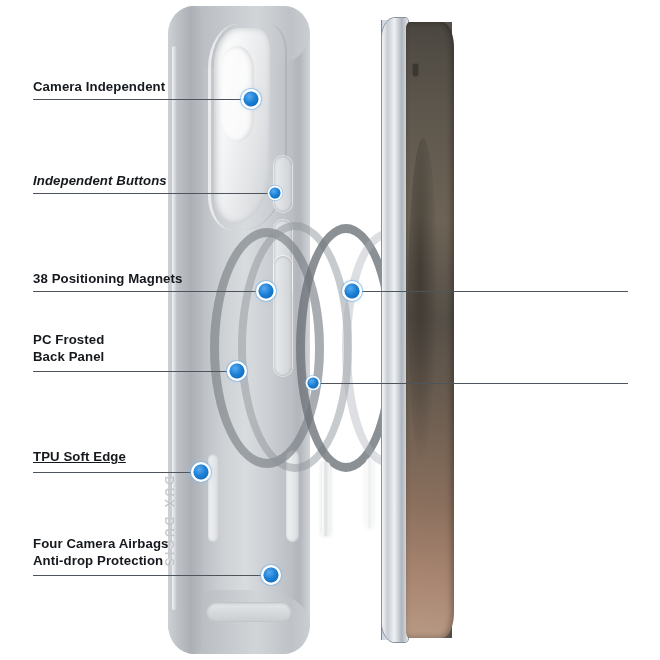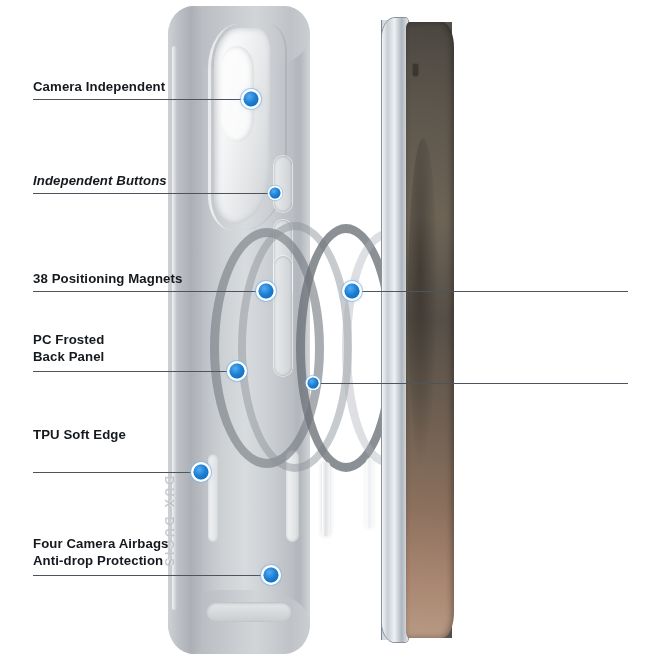--- a/index.html
+++ b/index.html
@@ -180,21 +180,21 @@
   </div>
 
   <div class="callout left">
     <div class="txt" style="left:33px;top:331px;text-align:right;">PC Frosted
 Back Panel</div>
     <div class="lead" style="left:33px;top:371px;width:204px;"></div>
     <div class="dot" style="left:237px;top:371px;"></div>
   </div>
 
   <div class="callout left">
-    <div class="txt" style="left:33px;top:426px;">TPU Soft Edge</div>
+    <div class="txt" style="left:33px;top:448px;text-decoration:underline;">TPU Soft Edge</div>
     <div class="lead" style="left:33px;top:472px;width:168px;"></div>
     <div class="dot" style="left:201px;top:472px;"></div>
   </div>
 
   <div class="callout left">
     <div class="txt" style="left:33px;top:535px;">Four Camera Airbags
 Anti-drop Protection</div>
     <div class="lead" style="left:33px;top:575px;width:238px;"></div>
     <div class="dot" style="left:271px;top:575px;"></div>
   </div>

